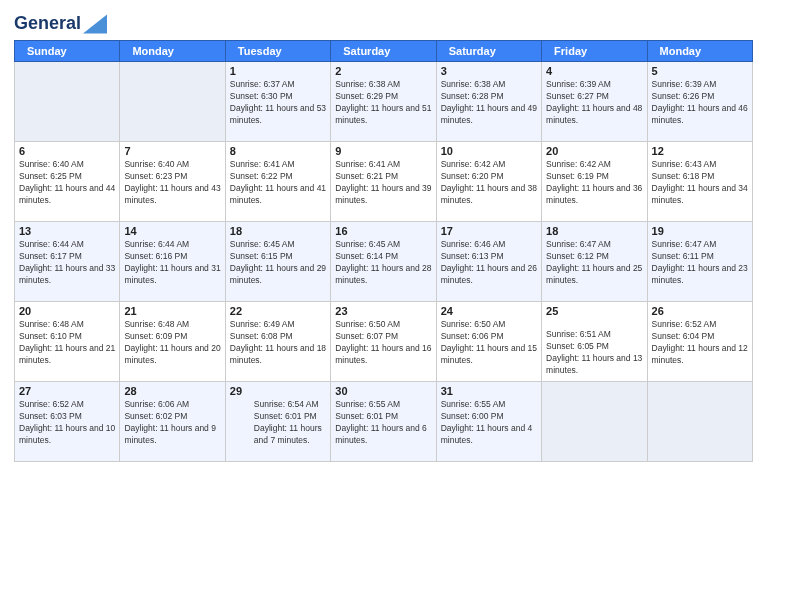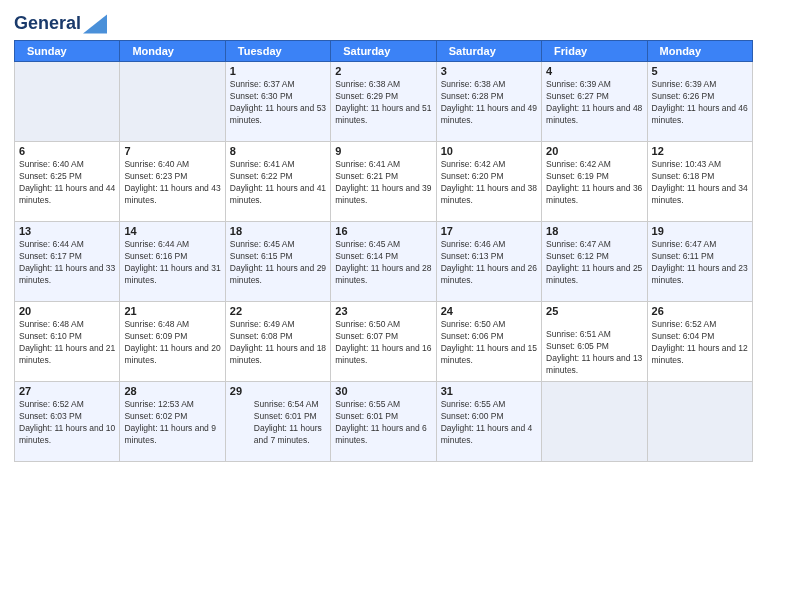--- a/index.html
+++ b/index.html
@@ -200,21 +200,21 @@
 Daylight: 11 hours and 38 minutes.</div>
           </td>
           <td>
             <span class="day-num">20</span>
             <div class="day-info" style="white-space: pre-line;">Sunrise: 6:42 AM
 Sunset: 6:19 PM
 Daylight: 11 hours and 36 minutes.</div>
           </td>
           <td>
             <span class="day-num">12</span>
-            <div class="day-info" style="white-space: pre-line;">Sunrise: 10:43 AM
+            <div class="day-info" style="white-space: pre-line;">Sunrise: 6:43 AM
 Sunset: 6:18 PM
 Daylight: 11 hours and 34 minutes.</div>
           </td>
         </tr>
         <tr class="row-shade">
           <td>
             <span class="day-num">13</span>
             <div class="day-info" style="white-space: pre-line;">Sunrise: 6:44 AM
 Sunset: 6:17 PM
 Daylight: 11 hours and 33 minutes.</div>
@@ -302,21 +302,21 @@
         </tr>
         <tr class="row-shade">
           <td>
             <span class="day-num">27</span>
             <div class="day-info" style="white-space: pre-line;">Sunrise: 6:52 AM
 Sunset: 6:03 PM
 Daylight: 11 hours and 10 minutes.</div>
           </td>
           <td>
             <span class="day-num">28</span>
-            <div class="day-info" style="white-space: pre-line;">Sunrise: 12:53 AM
+            <div class="day-info" style="white-space: pre-line;">Sunrise: 6:06 AM
 Sunset: 6:02 PM
 Daylight: 11 hours and 9 minutes.</div>
           </td>
           <td>
             <span class="day-num">29</span>
             <div class="day-info" style="white-space: pre-line; margin-left: 24px;">Sunrise: 6:54 AM
 Sunset: 6:01 PM
 Daylight: 11 hours and 7 minutes.</div>
           </td>
           <td>

